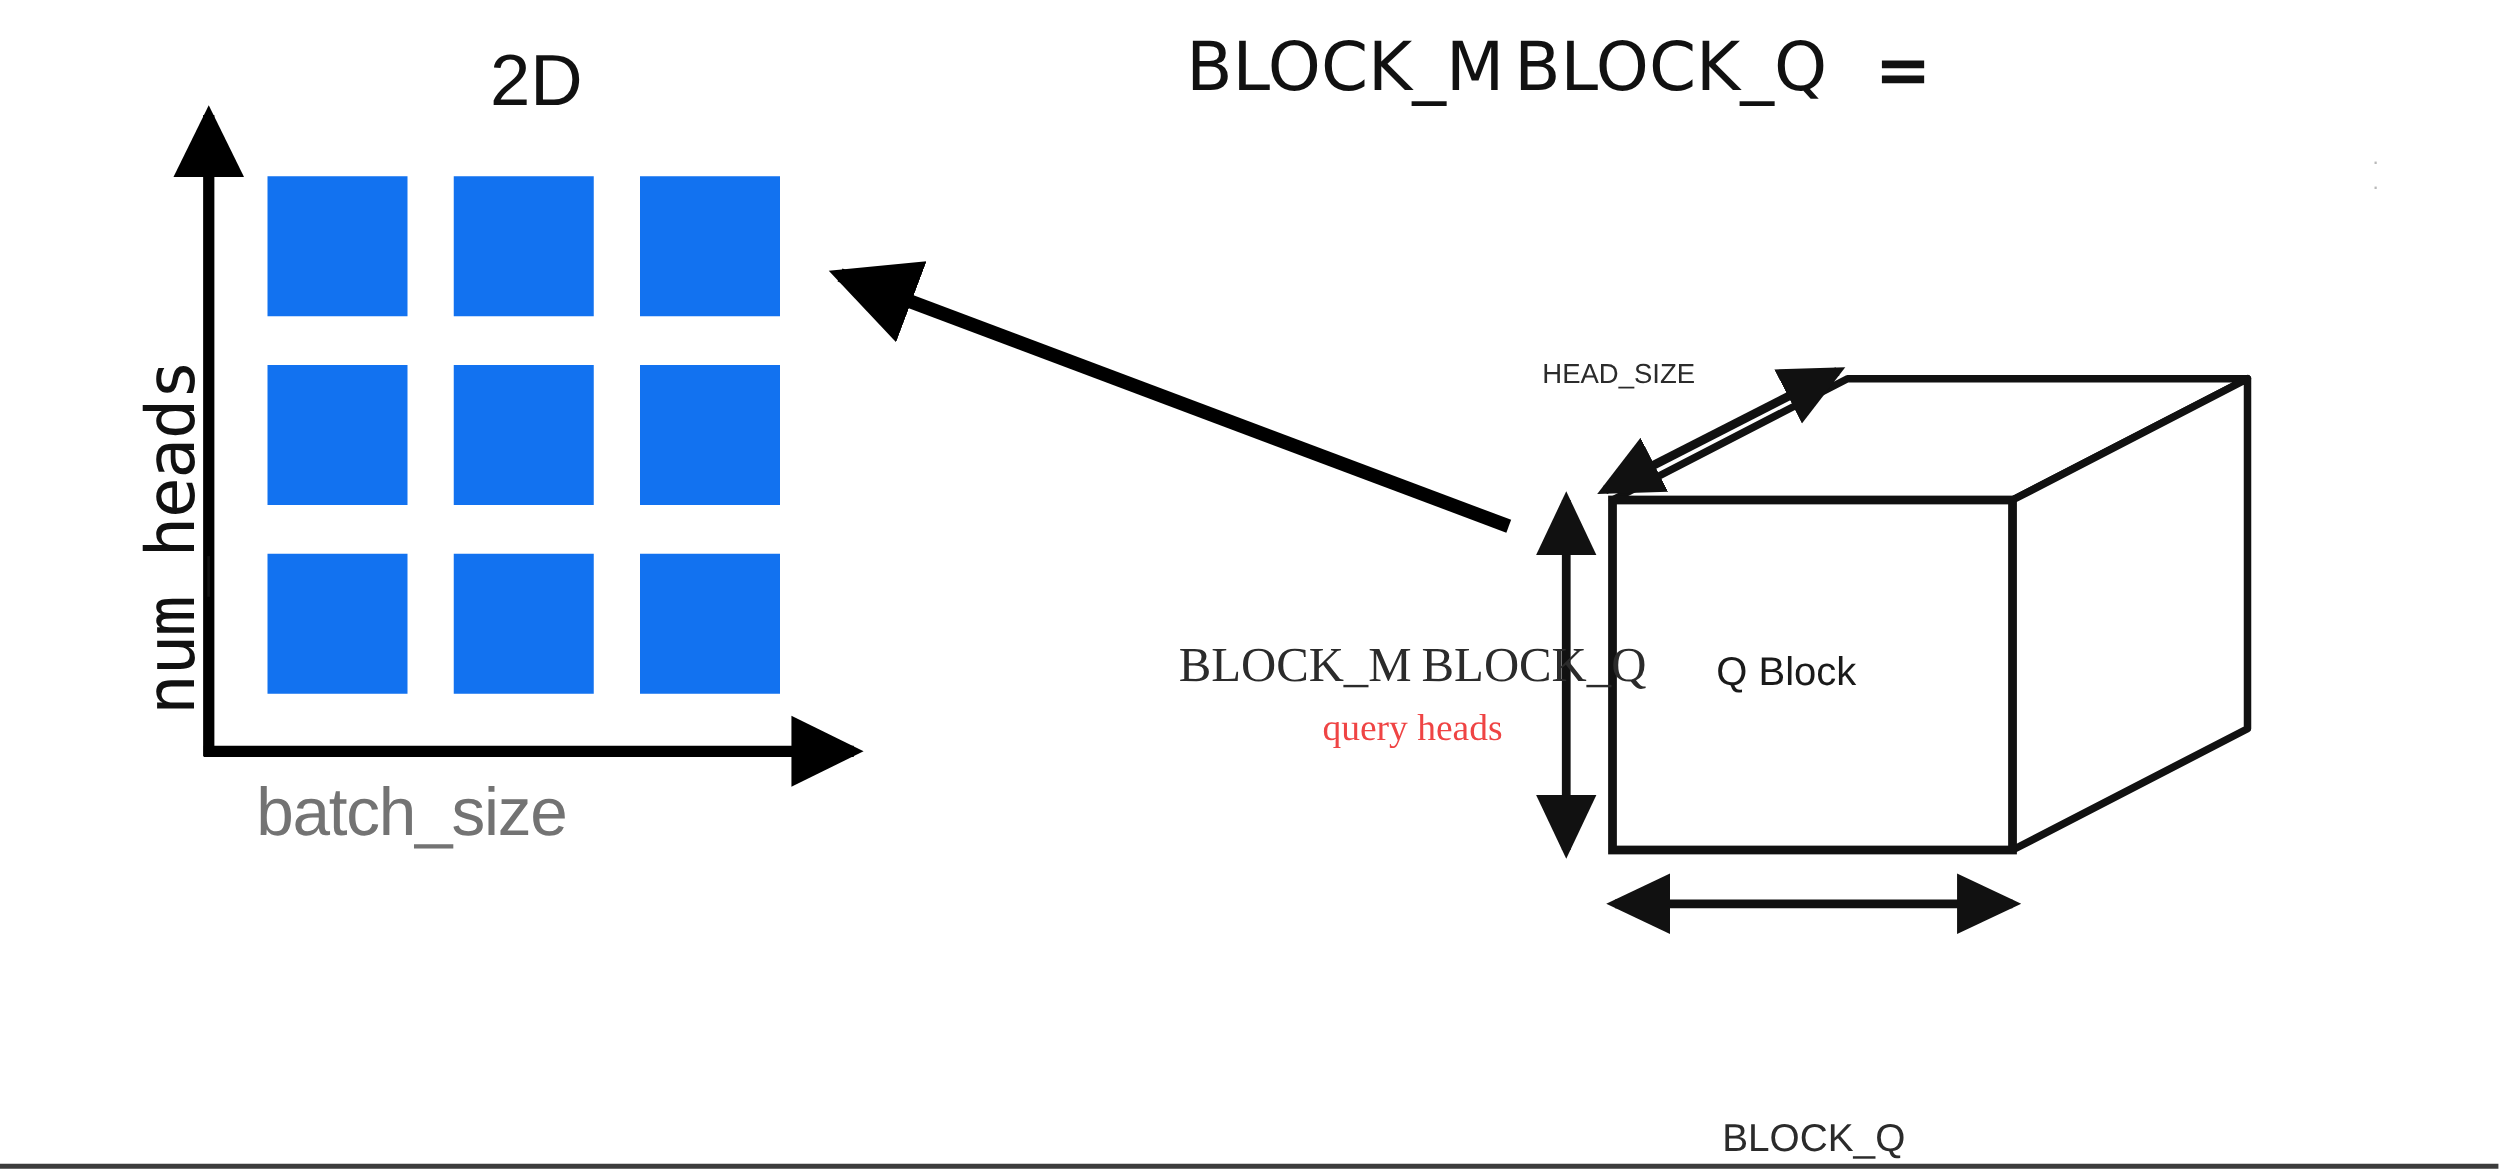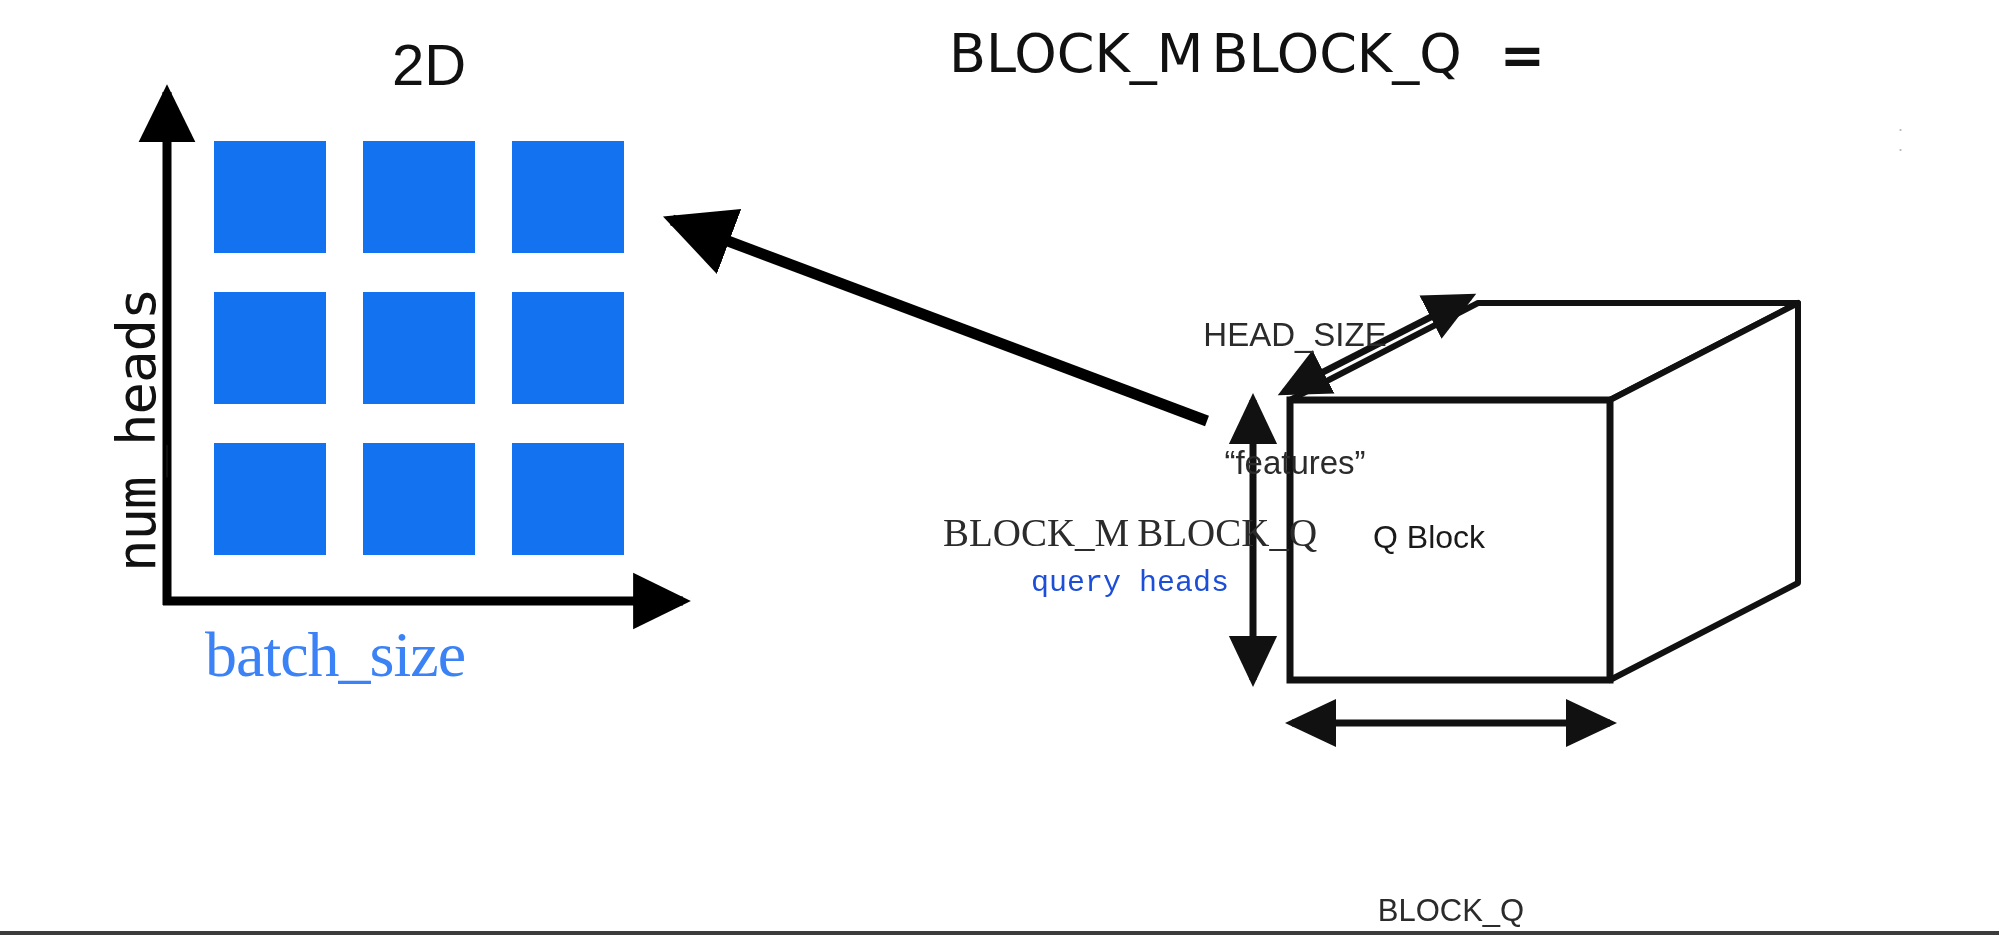--- a/index.html
+++ b/index.html
@@ -35,23 +35,23 @@
     line-height: 1;
   }
   
   .label-2d {
     font-family: "Liberation Sans", sans-serif;
     font-size: 58px;
     color: #111111;
     letter-spacing: 0px;
   }
   .axis-label-mono {
-    font-family: Liberation Serif, serif;
-    font-size: 64px;
-    color: #3b82f6;
+    font-family: Liberation Sans, sans-serif;
+    font-size: 54px;
+    color: #737373;
     letter-spacing: -1px;
   }
   .axis-label-vertical {
     font-family: "DejaVu Sans Mono", monospace;
     font-size: 54px;
     color: #111111;
     transform-origin: 0 0;
     transform: rotate(-90deg);
     letter-spacing: -1px;
   }
@@ -85,35 +85,35 @@
     font-size: 54px;
     font-weight: 700;
     color: #111111;
     align-self: center;
     position: relative;
     top: 2px;
   }
   
   .head-size-label {
     font-family: "Liberation Sans", sans-serif;
-    font-size: 33px;
+    font-size: 22px;
     color: #2b2b2b;
     text-align: center;
     line-height: 1.30;
   }
   .frac-serif {
     font-family: "Liberation Serif", serif;
     font-size: 39px;
     color: #2b2b2b;
   }
   .frac-serif .bar { background: #3a3a3a; height: 3px; }
   .small-sans {
-    font-family: Liberation Mono, monospace;
+    font-family: Liberation Serif, serif;
     font-size: 30px;
-    color: #1d4ed8;
+    color: #ef4444;
     text-align: center;
   }
   .qblock-label {
     font-family: "Liberation Sans", sans-serif;
     font-size: 32px;
     color: #1a1a1a;
   }
   .bottom-label {
     font-family: "Liberation Sans", sans-serif;
     font-size: 31px;
@@ -201,21 +201,20 @@
     <div class="frac eq-big">
       <span class="bar"></span>
     </div>
   </div>
 
   <div class="txt tiny-mark" style="left:1898px; top:116px;">.</div>
   <div class="txt tiny-mark" style="left:1898px; top:136px;">.</div>
 
   <div class="txt head-size-label" style="left:1185px; top:228px; width:220px;">
     <div>HEAD_SIZE</div>
-    <div>“features”</div>
   </div>
 
   <div style="position:absolute; left:1020px; top:512px; width:220px; display:flex; flex-direction:column; align-items:center;">
     <div class="frac frac-serif">
       <span class="num">BLOCK_M</span>
       <span class="bar"></span>
       <span class="den">BLOCK_Q</span>
     </div>
     <div class="small-sans" style="margin-top:13px;">query heads</div>
   </div>

